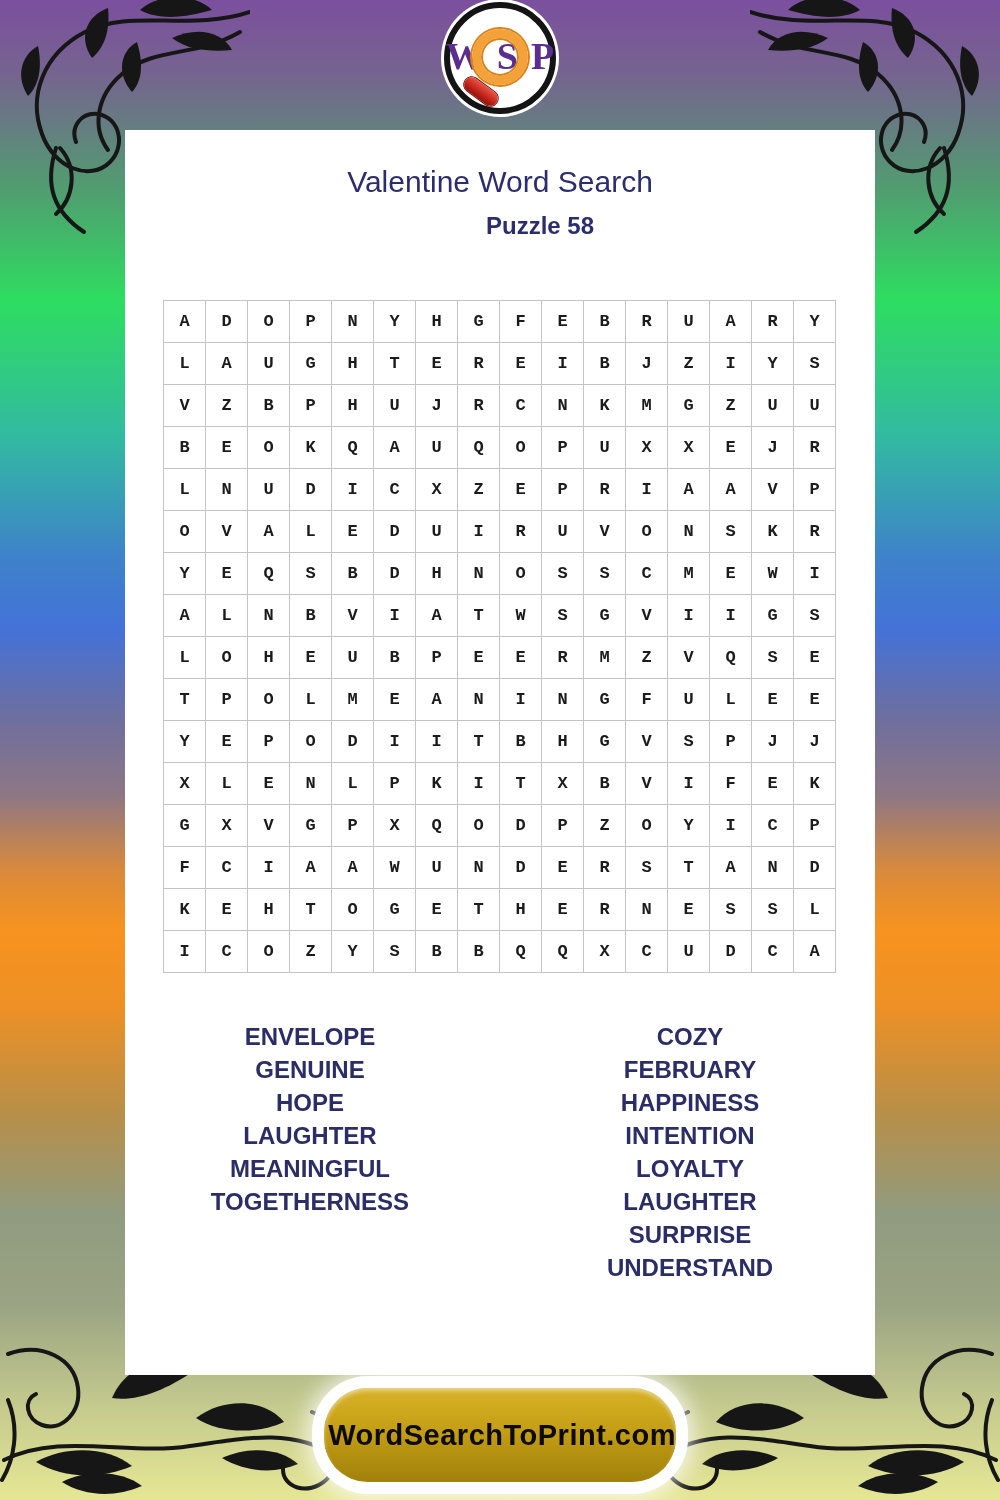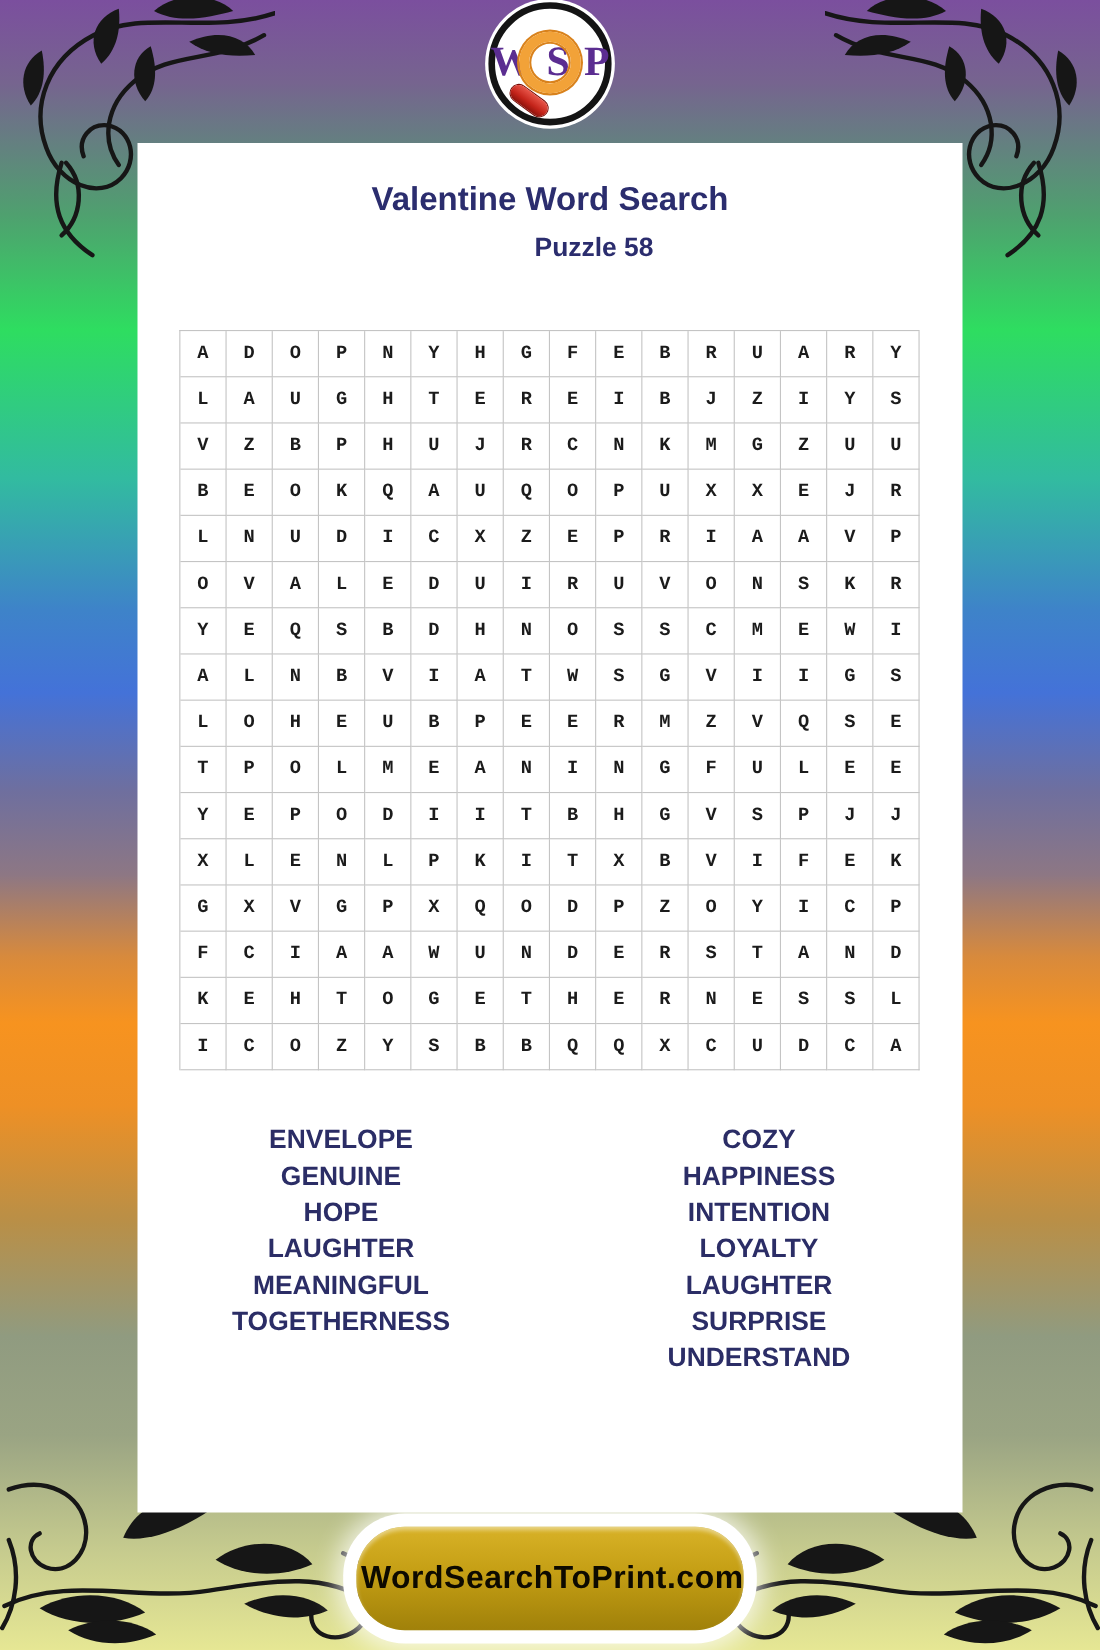--- a/index.html
+++ b/index.html
@@ -24,21 +24,21 @@
     display:flex;justify-content:center;gap:13px;
     font-family:"Liberation Serif",serif;font-weight:bold;font-size:38px;color:#5b2d91;}
   .mag-ring{position:absolute;left:50%;top:50%;transform:translate(-50%,-52%);
     width:56px;height:56px;border-radius:50%;border:9px solid #f2a238;box-sizing:border-box;
     box-shadow:0 0 0 2px #d9821c, inset 0 0 0 2px #d9821c;}
   .mag-handle{position:absolute;left:12px;top:76px;width:38px;height:15px;border-radius:8px;
     background:linear-gradient(180deg,#e8564a 0%,#c4241a 60%,#8e120b 100%);
     transform:rotate(36deg);box-shadow:0 0 0 1px #7a0f09;}
 
   .title{position:absolute;left:0;top:165px;width:100%;text-align:center;
-    font-size:30px;font-weight:bold;color:#2b2d6e;}
+    font-size:30px;font-weight:normal;color:#2b2d6e;}
   .subtitle{position:absolute;left:0;top:212px;width:100%;text-align:center;
     font-size:24px;font-weight:bold;color:#2b2d6e;}
 
   .grid{position:absolute;z-index:3;left:163px;top:300px;
     display:grid;grid-template-columns:repeat(16,42px);grid-auto-rows:42px;
     border-top:1px solid #c4c4c4;border-left:1px solid #c4c4c4;background:#ffffff;}
   .cell{border-right:1px solid #c4c4c4;border-bottom:1px solid #c4c4c4;
     font-family:"Liberation Mono",monospace;font-weight:bold;font-size:17px;color:#1b1b1b;
     display:flex;align-items:center;justify-content:center;}
 
@@ -400,20 +400,21 @@
   <div class="word-col word-col-left">
       <div>ENVELOPE</div>
       <div>GENUINE</div>
       <div>HOPE</div>
       <div>LAUGHTER</div>
       <div>MEANINGFUL</div>
       <div>TOGETHERNESS</div>
     </div>
   <div class="word-col word-col-right">
       <div>COZY</div>
+      <div>FEBRUARY</div>
       <div>HAPPINESS</div>
       <div>INTENTION</div>
       <div>LOYALTY</div>
       <div>LAUGHTER</div>
       <div>SURPRISE</div>
       <div>UNDERSTAND</div>
     </div>
 
   <div class="site-button">
     <span>WordSearchToPrint.com</span>

